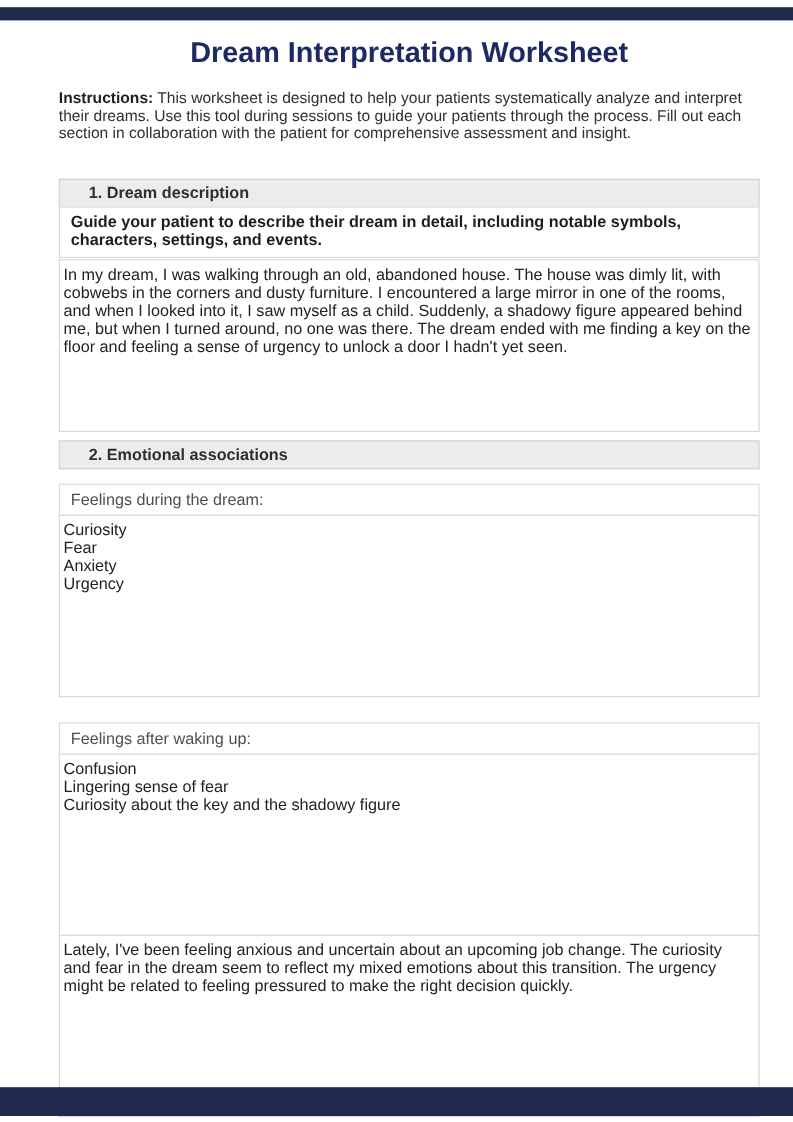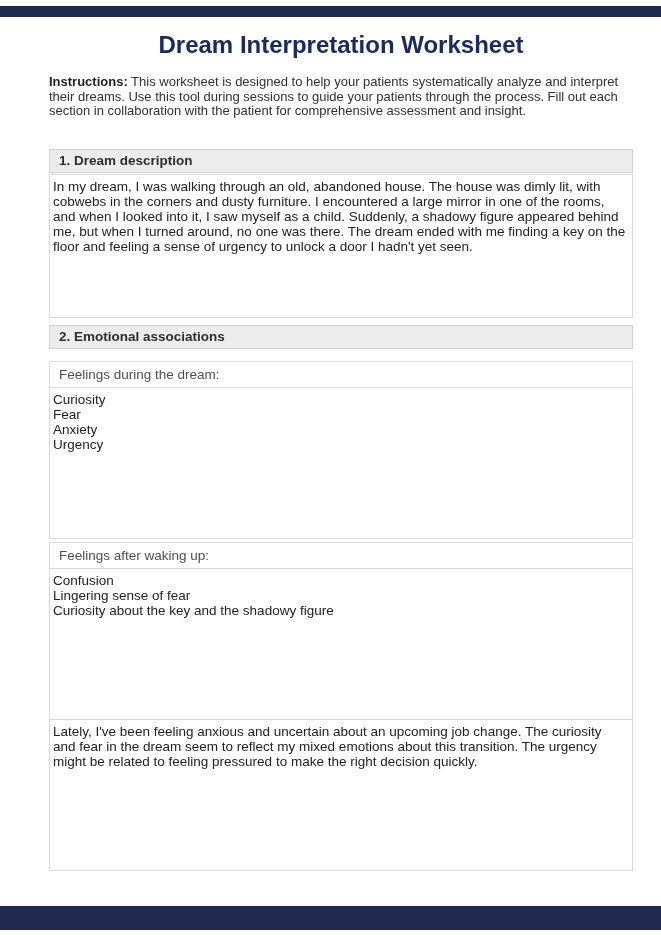--- a/index.html
+++ b/index.html
@@ -22,21 +22,21 @@
   }
   .instructions{
     margin-top:16px;
     font-size:13px;line-height:14.6px;color:#303030;
   }
   .instructions .lead{font-weight:bold;color:#1f1f1f;}
 
   .sec-header{
     margin-top:30px;
     background:#ececec;border:1px solid #d2d2d2;
-    padding:4px 9px;box-sizing:border-box;
+    padding:4px 24px;box-sizing:border-box;
     font-size:13.5px;line-height:14px;font-weight:bold;color:#2e2e2e;
   }
   .sec-header.second{margin-top:7px;}
 
   .prompt{
     margin-top:-1px;
     border:1px solid #d9d9d9;background:#fff;
     padding:4px 9px 7px 9px;box-sizing:border-box;
     font-size:13.5px;line-height:15px;font-weight:bold;color:#1d1d1d;
   }
@@ -50,34 +50,35 @@
   }
   .answer-box.tall{height:144px;}
   .answer-box.field{height:152px;margin-top:-1px;}
 
   .label-row{
     margin-top:12px;
     border:1px solid #dcdcdc;background:#fff;
     padding:5px 9px;box-sizing:border-box;
     font-size:13.5px;line-height:15px;color:#4f4f4f;
   }
-  .label-row.gap3{margin-top:3px;}
+  .label-row.gap3{margin-top:21px;}
 </style>
 </head>
 <body>
 
 <div class="edge-bar top"></div>
 
 <div class="page">
 
   <h1 class="title">Dream Interpretation Worksheet</h1>
 
   <p class="instructions"><span class="lead">Instructions:</span><span> This worksheet is designed to help your patients systematically analyze and interpret their dreams. Use this tool during sessions to guide your patients through the process. Fill out each section in collaboration with the patient for comprehensive assessment and insight.</span></p>
 
   <div class="sec-header">1. Dream description</div>
+  <div class="prompt">Guide your patient to describe their dream in detail, including notable symbols, characters, settings, and events.</div>
   <div class="answer-box tall">In my dream, I was walking through an old, abandoned house. The house was dimly lit, with cobwebs in the corners and dusty furniture. I encountered a large mirror in one of the rooms, and when I looked into it, I saw myself as a child. Suddenly, a shadowy figure appeared behind me, but when I turned around, no one was there. The dream ended with me finding a key on the floor and feeling a sense of urgency to unlock a door I hadn't yet seen.</div>
 
   <div class="sec-header second">2. Emotional associations</div>
 
   <div class="label-row">Feelings during the dream:</div>
   <div class="answer-box field">Curiosity
 Fear
 Anxiety
 Urgency</div>
 

